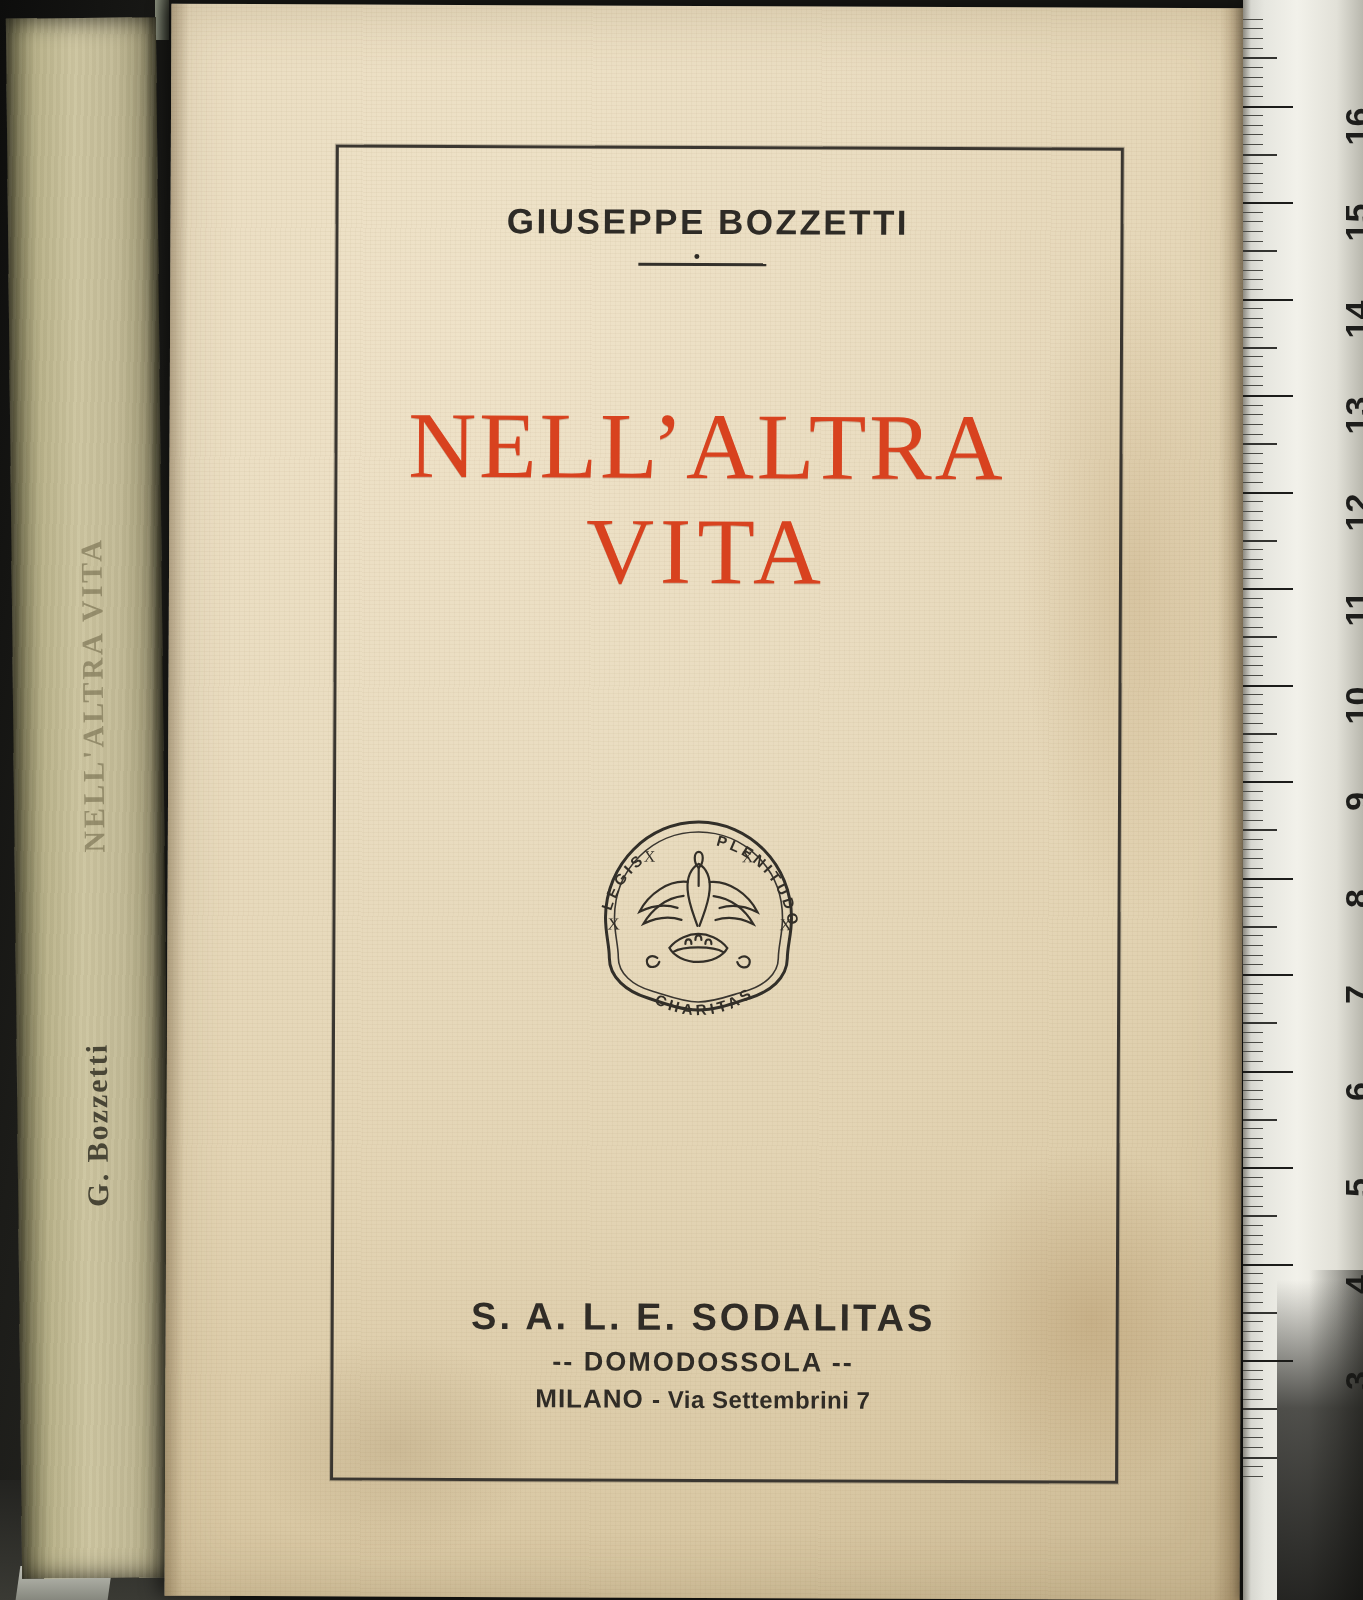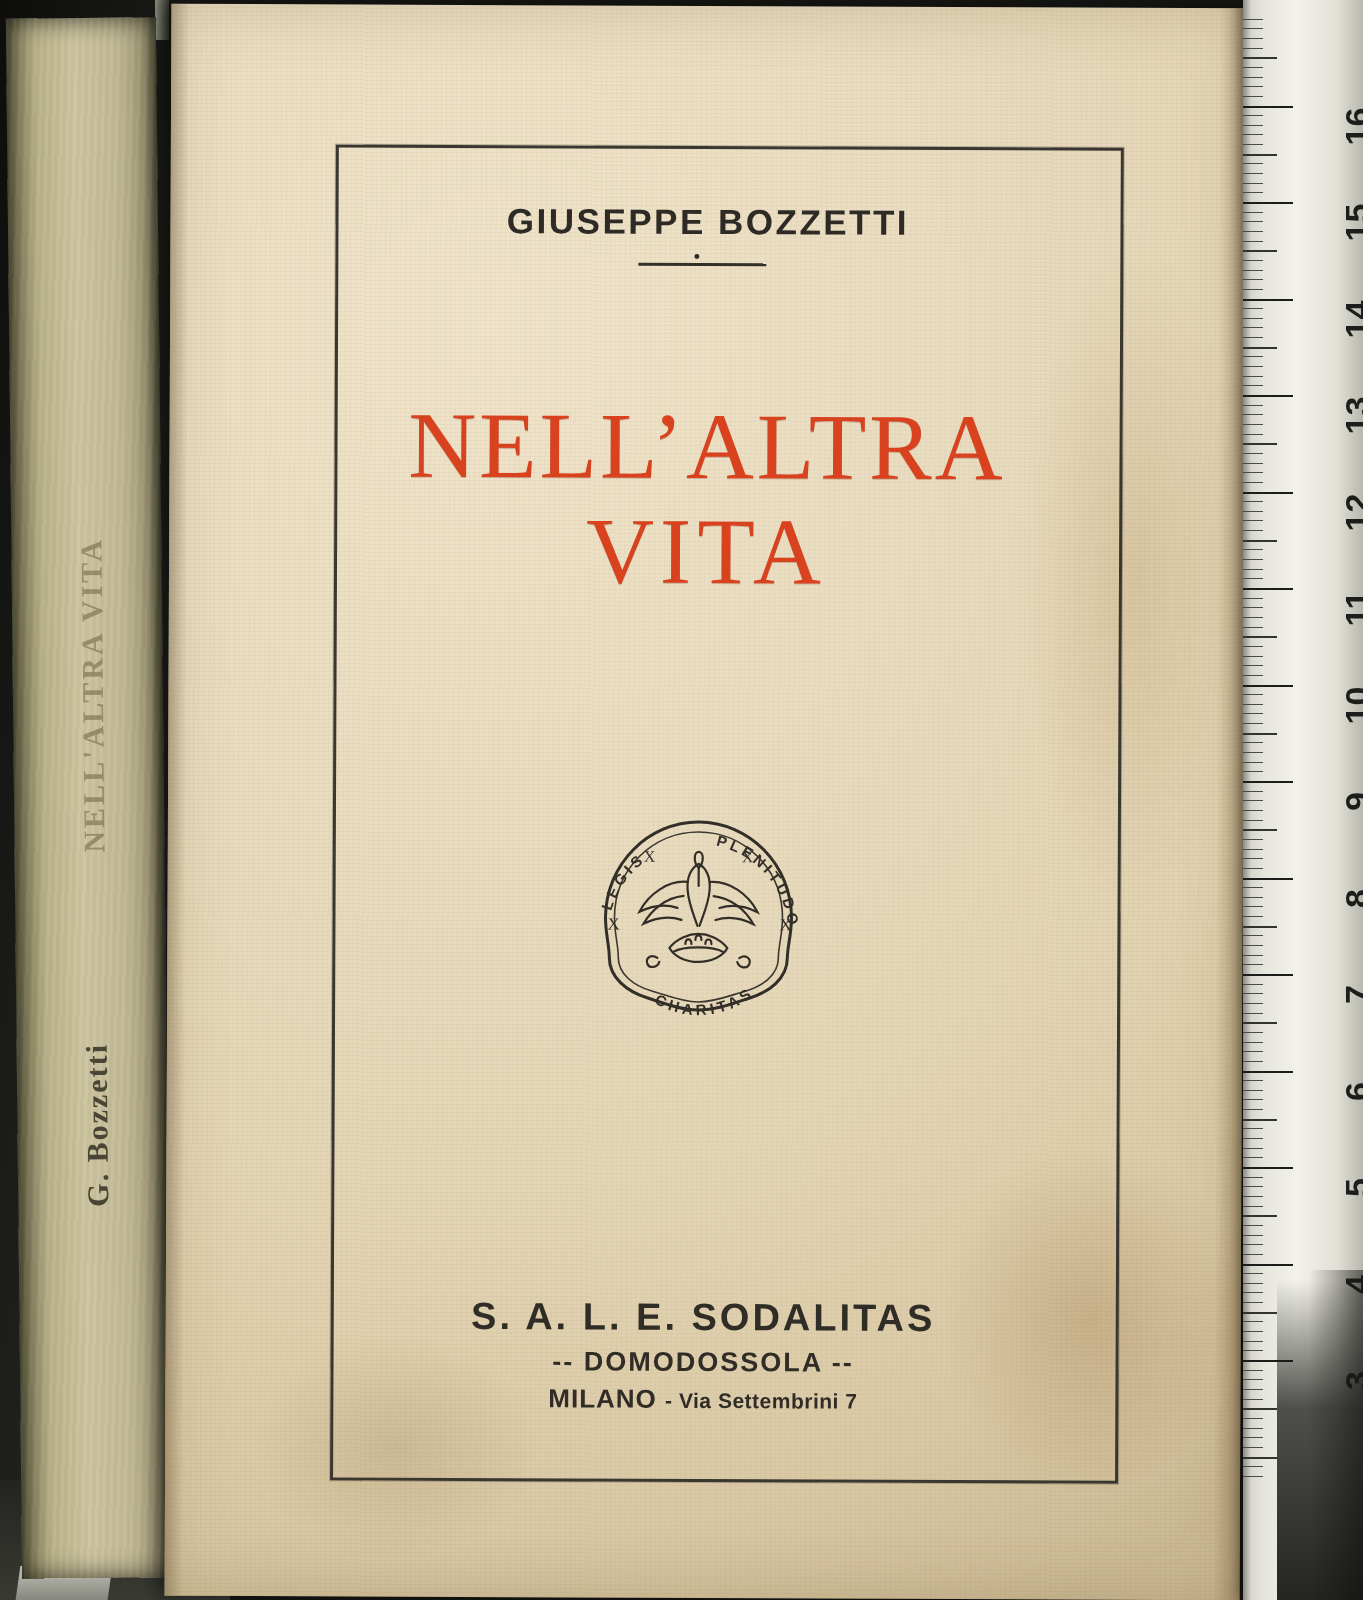--- a/index.html
+++ b/index.html
@@ -227,21 +227,21 @@
     font-weight: bold;
     letter-spacing: 2px;
   }
   .imprint .addr {
     margin-top: 6px;
     font-size: 26px;
     font-weight: bold;
     letter-spacing: 1px;
   }
   .imprint .addr .small {
-    font-size: 21px;
+    font-size: 24px;
     letter-spacing: 0.5px;
   }
 
   
   .ruler {
     position: absolute;
     right: 0; top: 0;
     width: 120px; height: 1600px;
     background: linear-gradient(90deg, #cfcfc8 0%, #e6e6df 18%, #f2f1ea 45%, #e2e1d8 78%, #b9b8ae 100%);
     box-shadow: -4px 0 10px rgba(0,0,0,.35);

